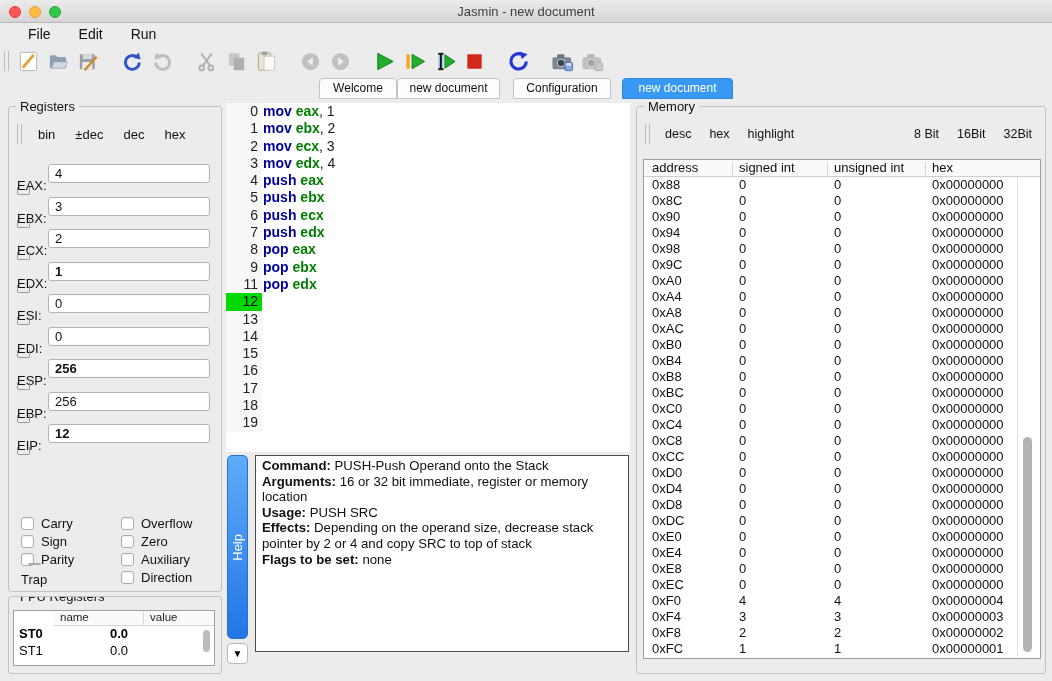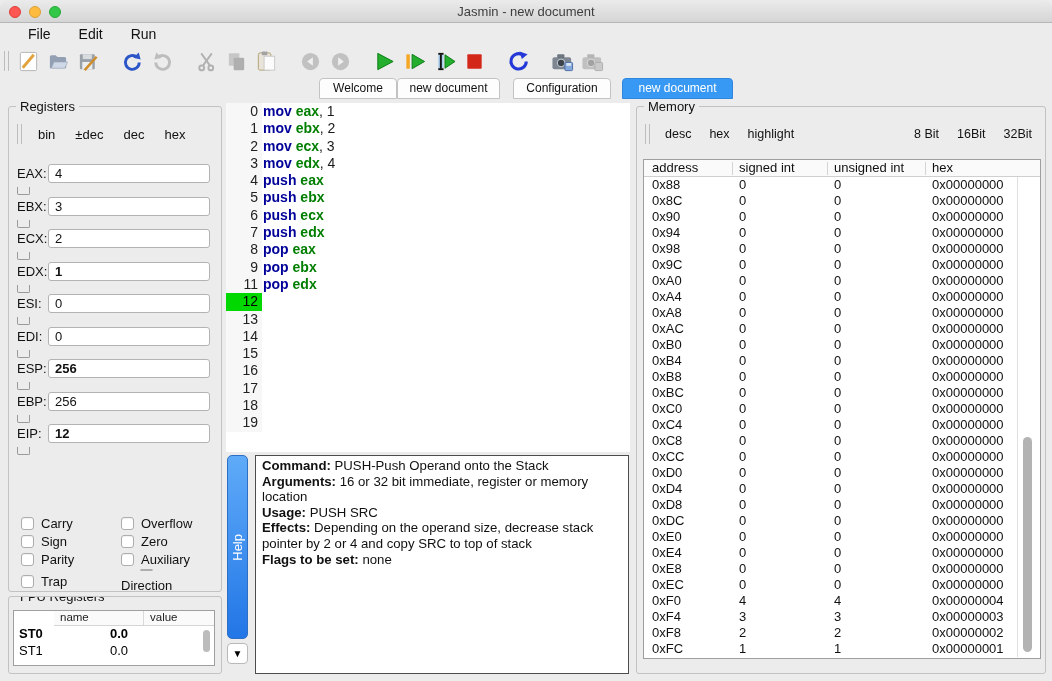--- a/index.html
+++ b/index.html
@@ -35,21 +35,21 @@
   .tab.selected { background:#3899f4; border-color:#2f87e0; color:#fff; }
 
   
   .groupbox { position:absolute; border:1px solid #c2c2c2; border-radius:3px; }
   .gb-label { position:absolute; top:-8px; left:7px; background:#ececec; padding:0 4px; font-size:13px; color:#111; }
 
   
   .rtoolbar { position:absolute; left:4px; top:16px; display:flex; align-items:center; height:22px; }
   .rt-btn { font-size:13px; color:#111; padding:0 10px; }
   .reg-row { position:absolute; left:0; width:100%; height:32px; }
-  .reg-label { position:absolute; left:8px; top:2px; font-size:13px; color:#111; }
+  .reg-label { position:absolute; left:8px; top:14px; font-size:13px; color:#111; }
   .reg-field { position:absolute; left:39px; top:0; width:162px; height:19px; background:#fff;
     border:1px solid #b3b3b3; border-radius:3px; font-size:13px; padding:1px 0 0 6px; color:#111; }
   .reg-field.bold { font-weight:bold; }
   .mini-btn { position:absolute; left:8px; top:23px; width:13px; height:8px; border:1px solid #9a9a9a;
     border-top:none; border-radius:0 0 2px 2px; }
   .flags { position:absolute; left:12px; top:408px; }
   .flag { position:absolute; display:flex; align-items:center; gap:7px; height:16px; }
   .cb { width:13px; height:13px; background:#fff; border:1px solid #adadad; border-radius:3px; box-shadow:inset 0 1px 1px rgba(0,0,0,.06); }
   .flag span { font-size:13px; color:#111; }
 
@@ -75,21 +75,21 @@
   .tok-reg { color:#007e00; font-weight:bold; }
   .tok-pl { color:#1a1a1a; }
 
   
   .helpbar { position:absolute; left:227px; top:455px; width:21px; height:184px;
     background:linear-gradient(#5fabf9,#2276e6); border:1px solid #2d6fc4; border-radius:5px;
     display:flex; align-items:center; justify-content:center; }
   .helpbar span { writing-mode:vertical-rl; transform:rotate(180deg); color:#fff; font-size:13px; }
   .help-collapse { position:absolute; left:227px; top:643px; width:21px; height:21px; background:#fff;
     border:1px solid #b9b9b9; border-radius:4px; font-size:10px; text-align:center; line-height:20px; color:#000; }
-  .helpbox { position:absolute; left:255px; top:455px; width:374px; height:219px; background:#fff;
+  .helpbox { position:absolute; left:255px; top:455px; width:374px; height:197px; background:#fff;
     border:1px solid #4d4d4d; padding:2px 6px; font-size:13.2px; line-height:15.6px; color:#111; overflow:hidden; }
   .helpbox b { font-weight:bold; }
 
   
   .mtoolbar { position:absolute; left:4px; top:16px; width:calc(100% - 8px); height:22px; display:flex; align-items:center; }
   .mt-btn { font-size:12.5px; color:#111; padding:0 9px; }
   .mt-right { margin-left:auto; display:flex; }
   .mem-table { position:absolute; left:6px; top:52px; width:398px; height:500px; background:#fff; border:1px solid #9f9f9f; }
   .mem-head { position:relative; height:17px; background:#fafafa; border-bottom:1px solid #cfcfcf; font-size:13px; color:#111; }
   .mem-head span, .mem-row span { position:absolute; top:0; }
@@ -347,25 +347,25 @@
           <span>Zero</span>
         </div>
         <div class="flag" style="left: 0px; top: 36px;">
           <div class="cb"></div>
           <span>Parity</span>
         </div>
         <div class="flag" style="left: 100px; top: 36px;">
           <div class="cb"></div>
           <span>Auxiliary</span>
         </div>
-        <div class="flag" style="left: 0px; top: 58px;">
+        <div class="flag" style="left: 0px; top: 48px; flex-direction: column;">
           <div class="cb"></div>
           <span>Trap</span>
         </div>
-        <div class="flag" style="left: 100px; top: 54px; flex-direction: column;">
+        <div class="flag" style="left: 100px; top: 54px;">
           <div class="cb"></div>
           <span>Direction</span>
         </div>
       </div>
   </div>
 
   <div class="groupbox" style="left:8px; top:596px; width:214px; height:78px; overflow:hidden;">
     <div class="gb-label">FPU Registers</div>
     <div class="fpu-table">
       <div class="fpu-head">

